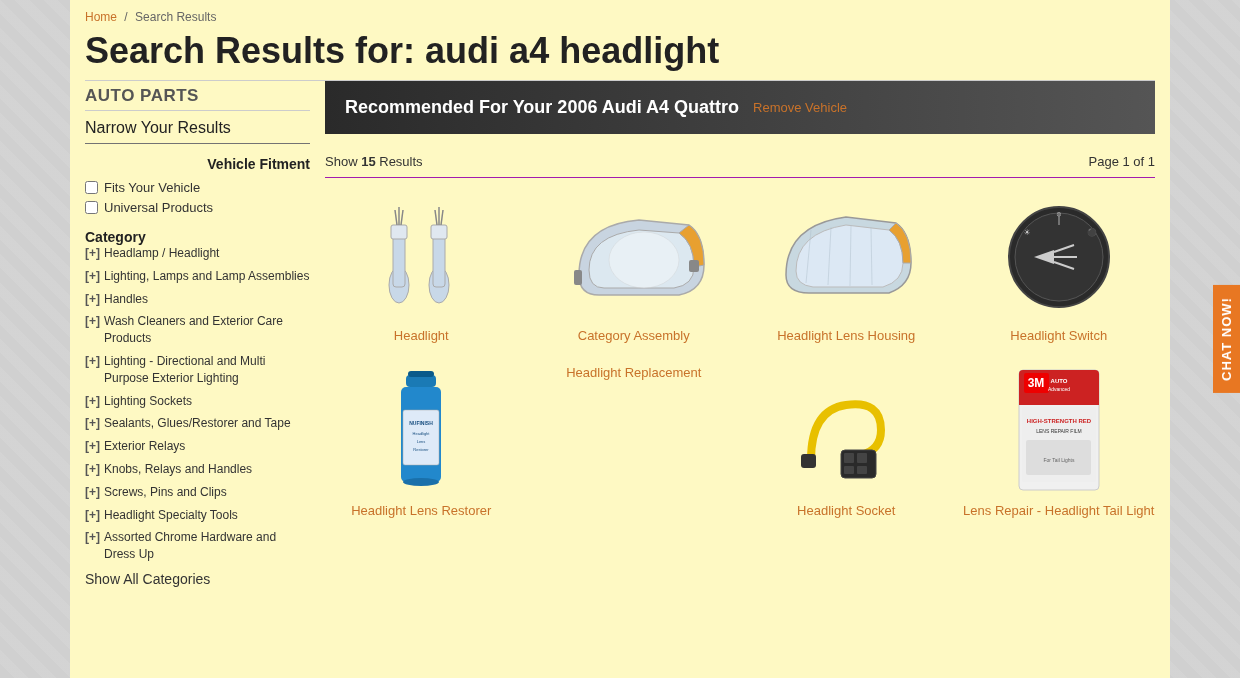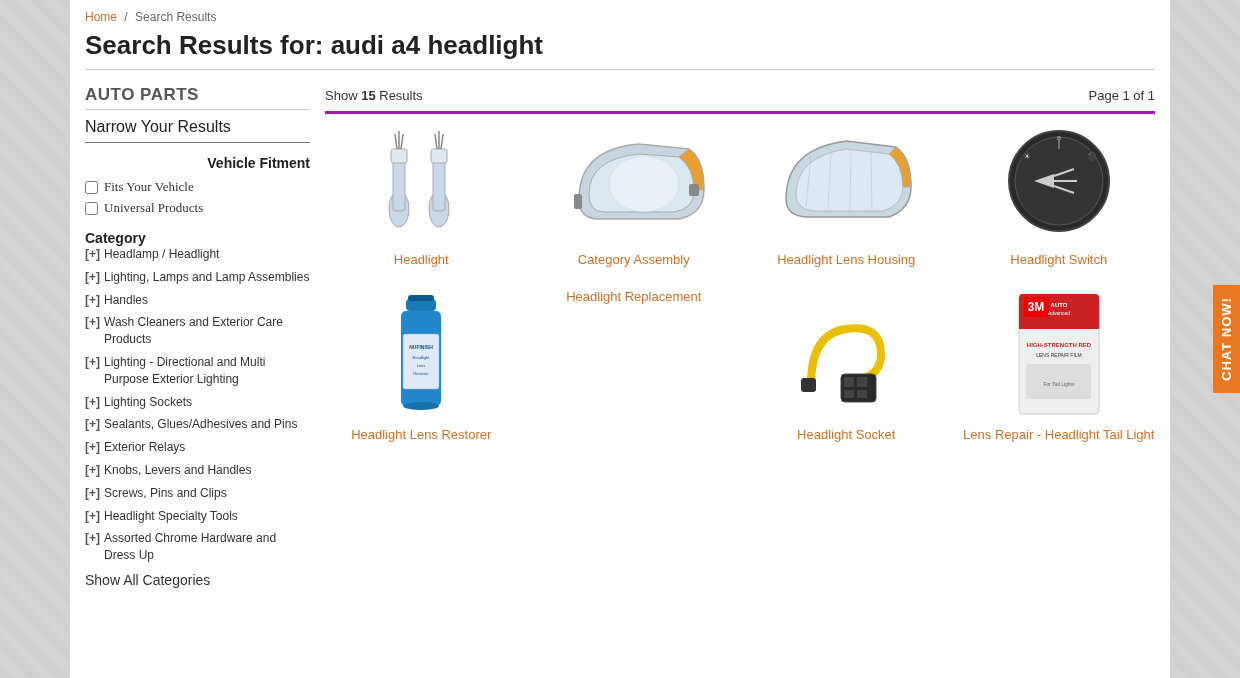--- a/index.html
+++ b/index.html
@@ -12,39 +12,38 @@
         transparent,
         transparent 10px,
         rgba(255,255,255,0.08) 10px,
         rgba(255,255,255,0.08) 20px
       );
       color: #333;
     }
     .page-wrapper {
       max-width: 1100px;
       margin: 0 auto;
-      background: #ffffff;
+      background: #fef9c3;
       min-height: 678px;
       padding: 10px 15px;
     }
     .breadcrumb {
       font-size: 12px;
       color: #666;
       margin-bottom: 6px;
     }
     .breadcrumb a {
       color: #c8722a;
       text-decoration: none;
     }
     .breadcrumb .separator { margin: 0 4px; color: #666; }
     .page-title {
-      font-size: 26px;
+      font-size: 36px;
       font-weight: bold;
       color: #222;
-      margin-bottom: 10px;
       border-bottom: 1px solid #ccc;
       padding-bottom: 8px;
     }
     .main-content {
       display: flex;
       gap: 0;
     }
     
     .sidebar {
       width: 240px;
@@ -85,21 +84,20 @@
       font-size: 13px;
       cursor: pointer;
     }
     .fitment-option input[type="checkbox"] {
       margin: 0;
       cursor: pointer;
     }
     .fitment-option label {
       color: #333;
       cursor: pointer;
-      font-family: Liberation Serif, serif;
     }
     .category-title {
       font-size: 14px;
       font-weight: bold;
       color: #222;
       margin-top: 14px;
       margin-bottom: 0;
     }
     .category-item {
       display: flex;
@@ -152,22 +150,22 @@
       color: #c8722a;
       text-decoration: none;
       font-size: 13px;
       margin-left: 6px;
     }
     .results-bar {
       display: flex;
       justify-content: space-between;
       align-items: center;
       padding: 8px 0;
-      border-bottom: 3px solid #a21caf;
-      margin-bottom: 0;
+      border-bottom: 1px solid #a21caf;
+      margin-bottom: 12px;
       font-size: 13px;
       color: #333;
     }
     .products-grid {
       display: grid;
       grid-template-columns: repeat(4, 1fr);
       gap: 20px;
     }
     .product-card {
       display: flex;
@@ -262,49 +260,53 @@
       <div class="category-item">
         <span class="plus">[+]</span>
         <a>Lighting - Directional and Multi Purpose Exterior Lighting</a>
       </div>
       <div class="category-item">
         <span class="plus">[+]</span>
         <a>Lighting Sockets</a>
       </div>
       <div class="category-item">
         <span class="plus">[+]</span>
-        <a>Sealants, Glues/Adhesives and Pins</a>
+        <a>Sealants, Glues/Restorer and Tape</a>
       </div>
       <div class="category-item">
         <span class="plus">[+]</span>
         <a>Exterior Relays</a>
       </div>
       <div class="category-item">
         <span class="plus">[+]</span>
-        <a>Knobs, Levers and Handles</a>
+        <a>Knobs, Relays and Handles</a>
       </div>
       <div class="category-item">
         <span class="plus">[+]</span>
         <a>Screws, Pins and Clips</a>
       </div>
       <div class="category-item">
         <span class="plus">[+]</span>
         <a>Headlight Specialty Tools</a>
       </div>
       <div class="category-item">
         <span class="plus">[+]</span>
         <a>Assorted Chrome Hardware and Dress Up</a>
       </div>
       <div class="show-all">
         <a>Show All Categories</a>
       </div>
     </div>
 
     <div class="main-area">
 
+      <div class="recommendation-banner">
+        <span class="banner-text">Recommended For Your 2006  Audi  A4 Quattro</span>
+        <a class="remove-link">Remove Vehicle</a>
+      </div>
 
       <div class="results-bar">
         <span>
           <span>Show</span>
           <strong>15</strong>
           <span>Results</span>
         </span>
         <span>Page 1 of 1</span>
       </div>
 

